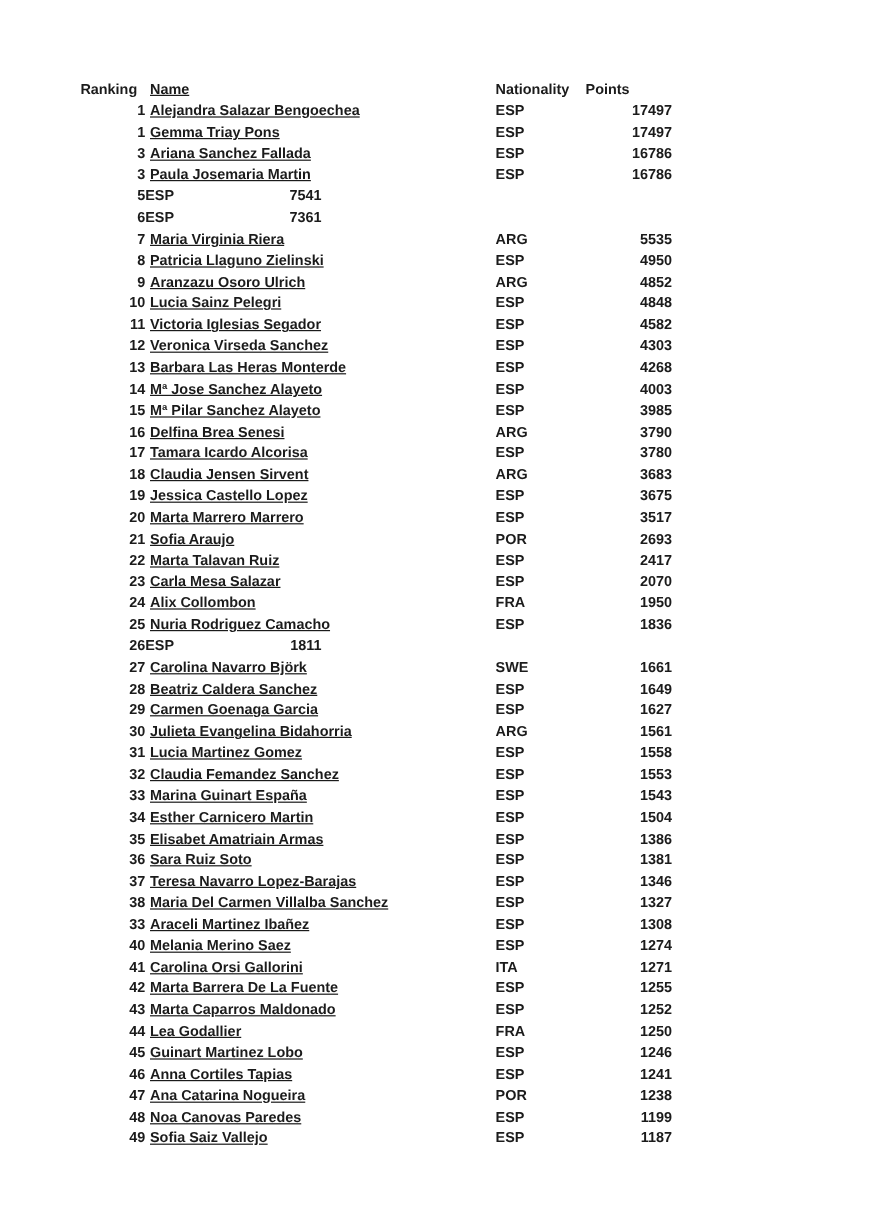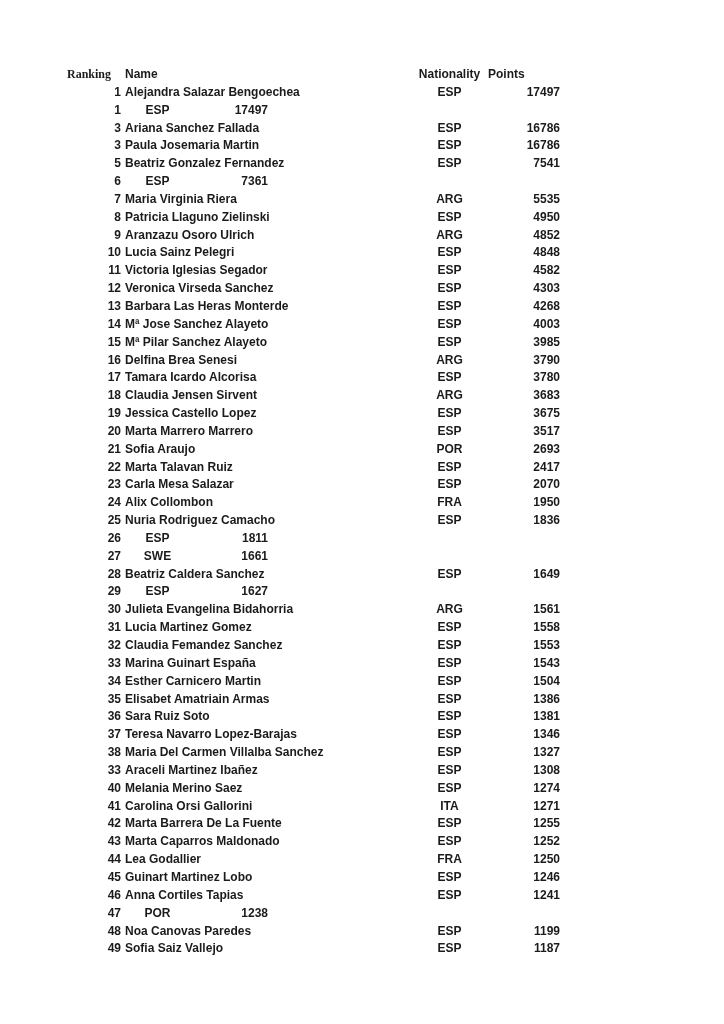--- a/index.html
+++ b/index.html
@@ -34,34 +34,34 @@
     width: 54px;
     text-align: right;
     flex: 0 0 auto;
   }
   .c-name {
     width: 288px;
     padding-left: 4px;
     text-align: left;
     flex: 0 0 auto;
     overflow: hidden;
+    text-decoration: underline;
   }
   .c-nat {
     width: 73px;
-    text-align: center;
+    text-align: left;
     flex: 0 0 auto;
   }
   .c-pts {
     width: 74px;
     text-align: right;
     flex: 0 0 auto;
   }
   .header .c-rank {
     text-align: left;
-    font-family: Liberation Serif, serif;
   }
   .header .c-pts {
     text-align: left;
     padding-left: 2px;
     width: 72px;
   }
 </style>
 </head>
 <body>
 
@@ -75,41 +75,41 @@
   <div>
   <div class="row">
     <span class="c-rank">1</span>
     <span class="c-name">Alejandra Salazar Bengoechea</span>
     <span class="c-nat">ESP</span>
     <span class="c-pts">17497</span>
   </div>
 
   <div class="row">
     <span class="c-rank">1</span>
+    <span class="c-name">Gemma Triay Pons</span>
     <span class="c-nat">ESP</span>
     <span class="c-pts">17497</span>
   </div>
 
   <div class="row">
     <span class="c-rank">3</span>
     <span class="c-name">Ariana Sanchez Fallada</span>
     <span class="c-nat">ESP</span>
     <span class="c-pts">16786</span>
   </div>
 
   <div class="row">
     <span class="c-rank">3</span>
     <span class="c-name">Paula Josemaria Martin</span>
     <span class="c-nat">ESP</span>
     <span class="c-pts">16786</span>
   </div>
 
   <div class="row">
     <span class="c-rank">5</span>
-    <span class="c-name">Beatriz Gonzalez Fernandez</span>
     <span class="c-nat">ESP</span>
     <span class="c-pts">7541</span>
   </div>
 
   <div class="row">
     <span class="c-rank">6</span>
     <span class="c-nat">ESP</span>
     <span class="c-pts">7361</span>
   </div>
 
@@ -247,33 +247,35 @@
   </div>
 
   <div class="row">
     <span class="c-rank">26</span>
     <span class="c-nat">ESP</span>
     <span class="c-pts">1811</span>
   </div>
 
   <div class="row">
     <span class="c-rank">27</span>
+    <span class="c-name">Carolina Navarro Björk</span>
     <span class="c-nat">SWE</span>
     <span class="c-pts">1661</span>
   </div>
 
   <div class="row">
     <span class="c-rank">28</span>
     <span class="c-name">Beatriz Caldera Sanchez</span>
     <span class="c-nat">ESP</span>
     <span class="c-pts">1649</span>
   </div>
 
   <div class="row">
     <span class="c-rank">29</span>
+    <span class="c-name">Carmen Goenaga Garcia</span>
     <span class="c-nat">ESP</span>
     <span class="c-pts">1627</span>
   </div>
 
   <div class="row">
     <span class="c-rank">30</span>
     <span class="c-name">Julieta Evangelina Bidahorria</span>
     <span class="c-nat">ARG</span>
     <span class="c-pts">1561</span>
   </div>
@@ -385,20 +387,21 @@
 
   <div class="row">
     <span class="c-rank">46</span>
     <span class="c-name">Anna Cortiles Tapias</span>
     <span class="c-nat">ESP</span>
     <span class="c-pts">1241</span>
   </div>
 
   <div class="row">
     <span class="c-rank">47</span>
+    <span class="c-name">Ana Catarina Nogueira</span>
     <span class="c-nat">POR</span>
     <span class="c-pts">1238</span>
   </div>
 
   <div class="row">
     <span class="c-rank">48</span>
     <span class="c-name">Noa Canovas Paredes</span>
     <span class="c-nat">ESP</span>
     <span class="c-pts">1199</span>
   </div>

